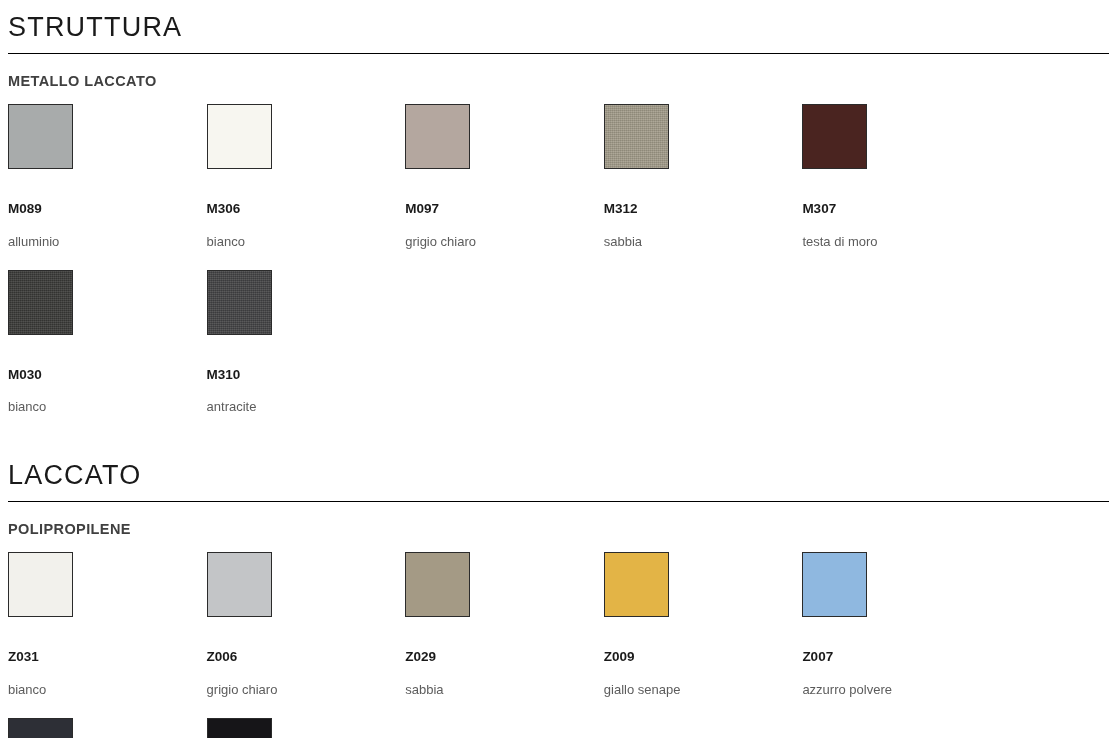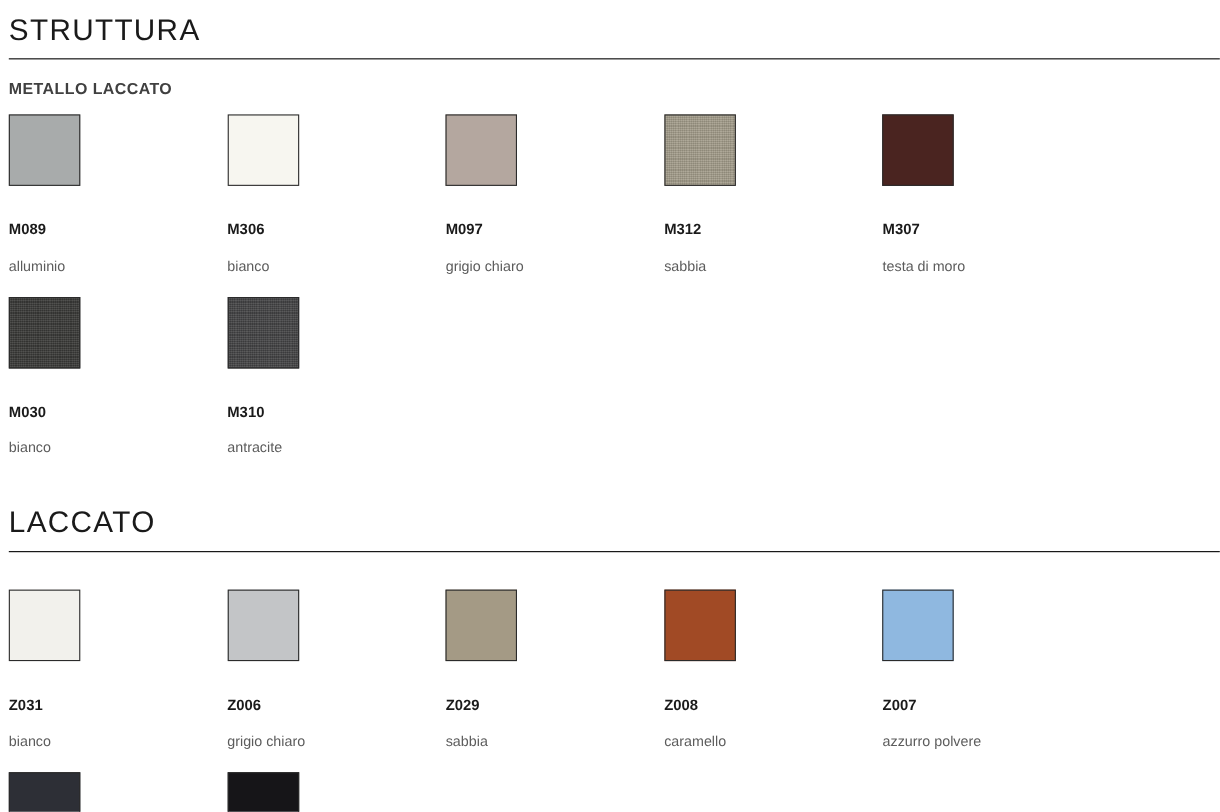--- a/index.html
+++ b/index.html
@@ -160,20 +160,21 @@
     </div>
   </div>
 
   <div class="section-gap"></div>
 
   <div class="section">
     <div class="section-title">LACCATO</div>
     <div class="gap-title-rule"></div>
     <div class="section-rule"></div>
     <div class="gap-rule-sub"></div>
+    <div class="subsection-title">POLIPROPILENE</div>
     <div class="gap-sub-grid"></div>
 
     <div class="swatch-grid">
 
       <div class="swatch-cell">
         <div class="swatch-chip" title="Z031 bianco" style="background: rgb(242, 241, 236);"></div>
         <div class="swatch-code">Z031</div>
         <div class="swatch-name">bianco</div>
       </div>
 
@@ -182,26 +183,26 @@
         <div class="swatch-code">Z006</div>
         <div class="swatch-name">grigio chiaro</div>
       </div>
 
       <div class="swatch-cell">
         <div class="swatch-chip" title="Z029 sabbia" style="background: rgb(164, 154, 133);"></div>
         <div class="swatch-code">Z029</div>
         <div class="swatch-name">sabbia</div>
       </div>
 
-
-      <div class="swatch-cell">
-        <div class="swatch-chip" title="Z008 caramello" style="background: rgb(161, 74, 37);"></div>
-        <div class="swatch-code">Z008</div>
-        <div class="swatch-name">caramello</div>
-      </div>
+      <div class="swatch-cell">
+        <div class="swatch-chip" title="Z009 giallo senape" style="background: rgb(227, 180, 70);"></div>
+        <div class="swatch-code">Z009</div>
+        <div class="swatch-name">giallo senape</div>
+      </div>
+
 
       <div class="swatch-cell">
         <div class="swatch-chip" title="Z007 azzurro polvere" style="background: rgb(143, 184, 224);"></div>
         <div class="swatch-code">Z007</div>
         <div class="swatch-name">azzurro polvere</div>
       </div>
     </div>
 
     <div class="row-gap"></div>
 

